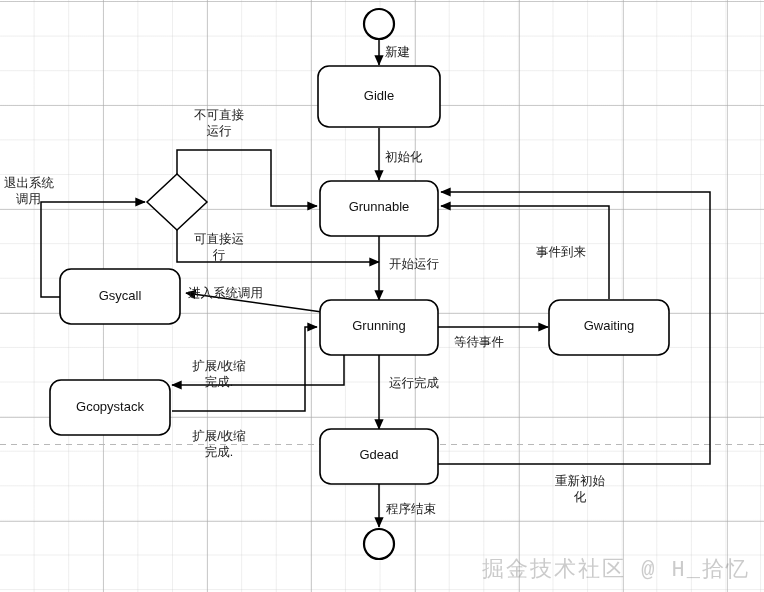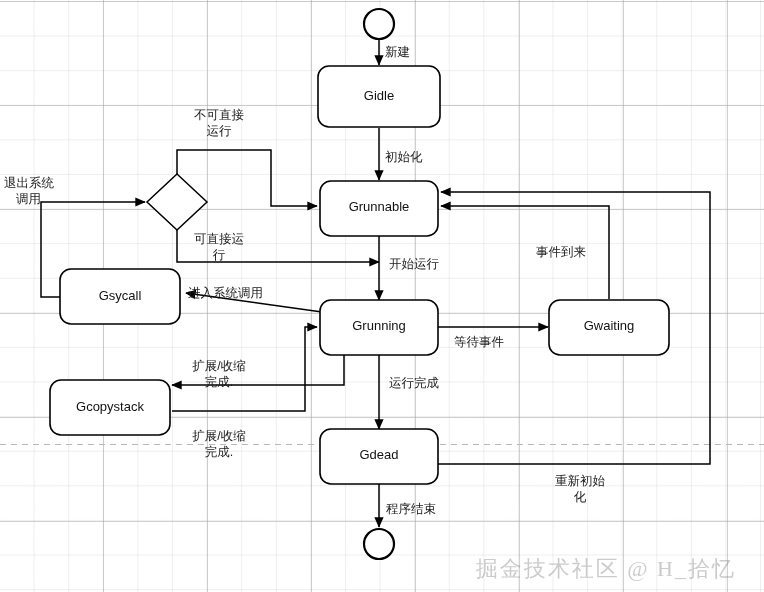--- a/index.html
+++ b/index.html
@@ -66,23 +66,23 @@
     font-family: "Liberation Sans", "DejaVu Sans", sans-serif;
     font-size: 12.5px;
     fill: #1a1a1a;
     text-anchor: middle;
   }
   .edge-label.left {
     text-anchor: start;
   }
   .watermark {
     position: absolute;
-    right: 28px;
+    right: 14px;
     bottom: 8px;
-    font-family: Liberation Serif, serif;
+    font-family: Liberation Mono, monospace;
     font-size: 22px;
     letter-spacing: 2px;
     color: rgba(130,130,130,0.42);
     white-space: nowrap;
     user-select: none;
   }
   .dashed-guide {
     stroke: #b8b8b8;
     stroke-width: 1;
     stroke-dasharray: 6 5;

